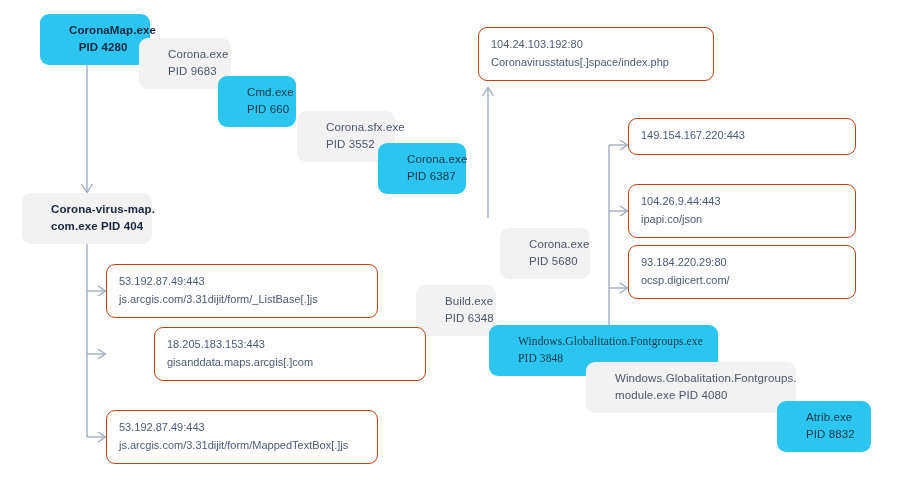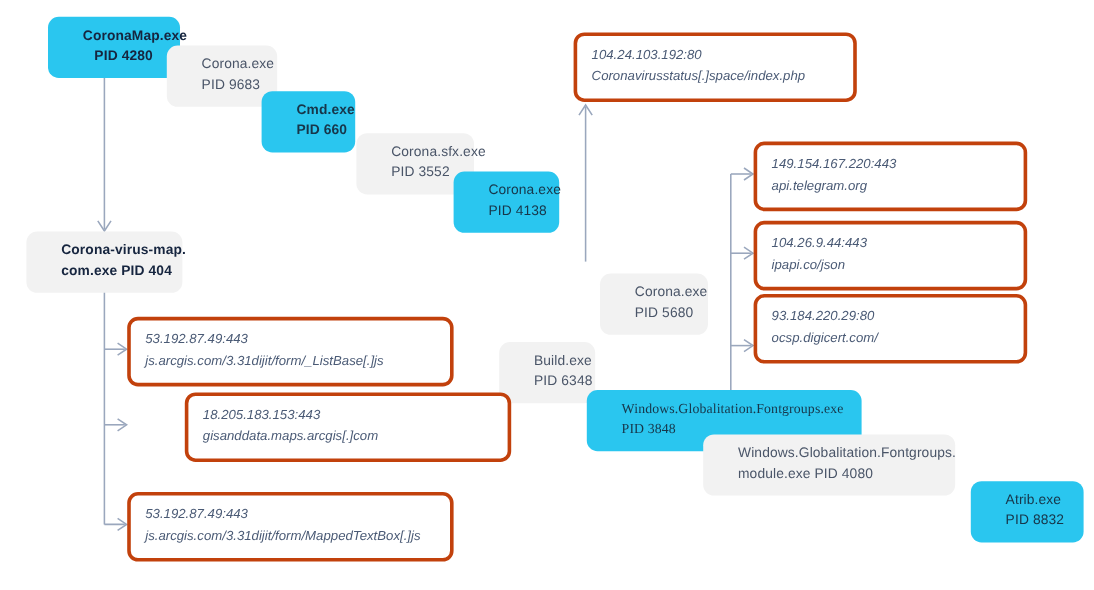--- a/index.html
+++ b/index.html
@@ -27,29 +27,28 @@
   .node.blue{background:#2ac6ef;color:#17364a;}
   .node.gray{background:#f2f2f2;color:#4a5568;}
   .node.bold{font-weight:bold;color:#16253f;}
   .node.bold.gray{color:#16253f;}
   .node.center{text-align:center;}
 
   
   .urlbox{
     position:absolute;
     box-sizing:border-box;
-    border:3px solid #c2410c;
+    border:1px solid #c2410c;
     border-radius:9px;
     background:#ffffff;
     padding:8px 12px 9px 12px;
     font-size:11px;
     line-height:17.5px;
     color:#4a5a75;
     white-space:nowrap;
-    font-style:italic;
   }
   .urlbox .ln{display:block;}
 
   
   #wires{position:absolute;left:0;top:0;width:912px;height:492px;pointer-events:none;}
   #wires path,#wires line{fill:none;stroke:#9aa7bd;stroke-width:1.3;}
   #wires .head{fill:none;stroke:#9aa7bd;stroke-width:1.3;}
 </style>
 </head>
 <body>
@@ -84,33 +83,33 @@
   <div class="node blue bold center" style="left:40px; top:14px; width:110px;">
     <span class="ln">CoronaMap.exe</span>
     <span class="ln">PID 4280</span>
   </div>
 
   <div class="node gray" style="left:139px; top:38px; width:92px;">
     <span class="ln">Corona.exe</span>
     <span class="ln">PID 9683</span>
   </div>
 
-  <div class="node blue" style="left:218px; top:76px; width:78px;font-weight:bold;">
+  <div class="node blue" style="left:218px; top:76px; width:78px;">
     <span class="ln">Cmd.exe</span>
     <span class="ln">PID 660</span>
   </div>
 
   <div class="node gray" style="left:297px; top:111px; width:98px;">
     <span class="ln">Corona.sfx.exe</span>
     <span class="ln">PID 3552</span>
   </div>
 
   <div class="node blue" style="left:378px; top:143px; width:88px;">
     <span class="ln">Corona.exe</span>
-    <span class="ln">PID 4138</span>
+    <span class="ln">PID 6387</span>
   </div>
 
   <div class="node gray bold center" style="left:22px; top:193px; width:130px;">
     <span class="ln">Corona-virus-map.</span>
     <span class="ln">com.exe  PID 404</span>
   </div>
 
 
   <div class="node gray" style="left:500px; top:228px; width:90px;">
     <span class="ln">Corona.exe</span>
@@ -125,33 +124,32 @@
   <div class="node blue" style="left:489px; top:325px; width:229px;font-family:Liberation Serif, serif;">
     <span class="ln">Windows.Globalitation.Fontgroups.exe</span>
     <span class="ln">PID 3848</span>
   </div>
 
   <div class="node gray" style="left:586px; top:362px; width:210px;">
     <span class="ln">Windows.Globalitation.Fontgroups.</span>
     <span class="ln">module.exe  PID 4080</span>
   </div>
 
-  <div class="node blue" style="left:809px; top:401px; width:94px;">
+  <div class="node blue" style="left:777px; top:401px; width:94px;">
     <span class="ln">Atrib.exe</span>
     <span class="ln">PID 8832</span>
   </div>
 
   <div class="urlbox" style="left:478px; top:27px; width:236px;">
     <span class="ln">104.24.103.192:80</span>
     <span class="ln">Coronavirusstatus[.]space/index.php</span>
   </div>
 
   <div class="urlbox" style="left:628px; top:118px; width:228px;">
     <span class="ln">149.154.167.220:443</span>
-    <span class="ln">api.telegram.org</span>
   </div>
 
   <div class="urlbox" style="left:628px; top:184px; width:228px;">
     <span class="ln">104.26.9.44:443</span>
     <span class="ln">ipapi.co/json</span>
   </div>
 
   <div class="urlbox" style="left:628px; top:245px; width:228px;">
     <span class="ln">93.184.220.29:80</span>
     <span class="ln">ocsp.digicert.com/</span>

